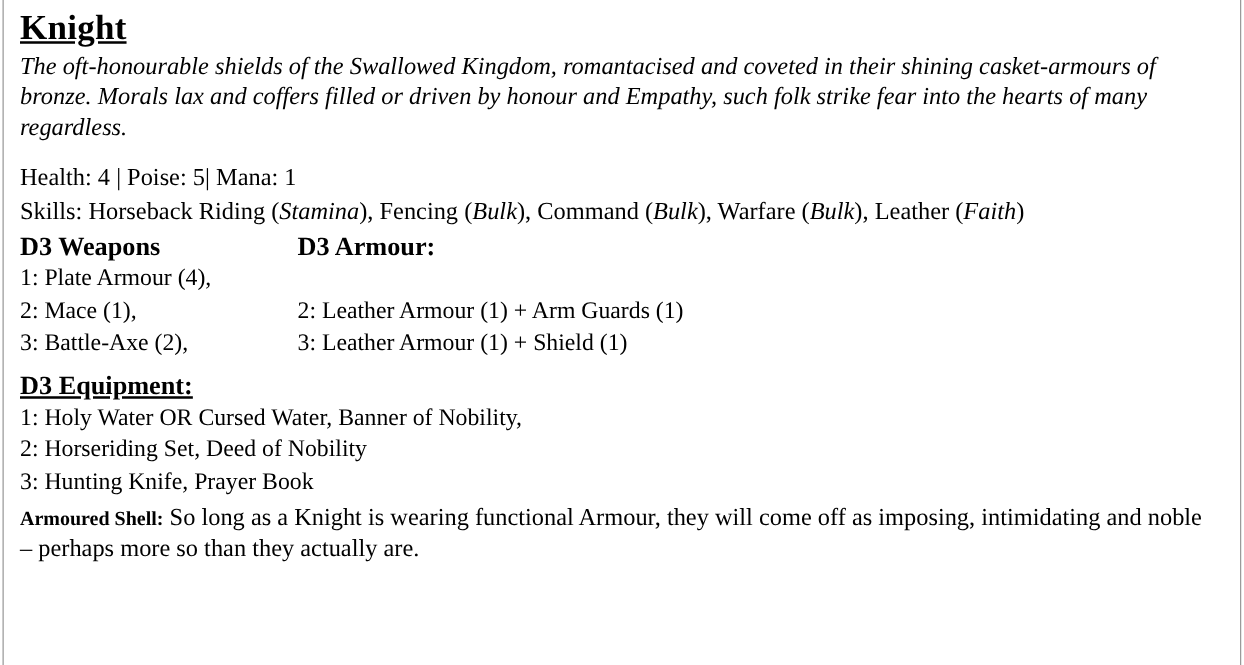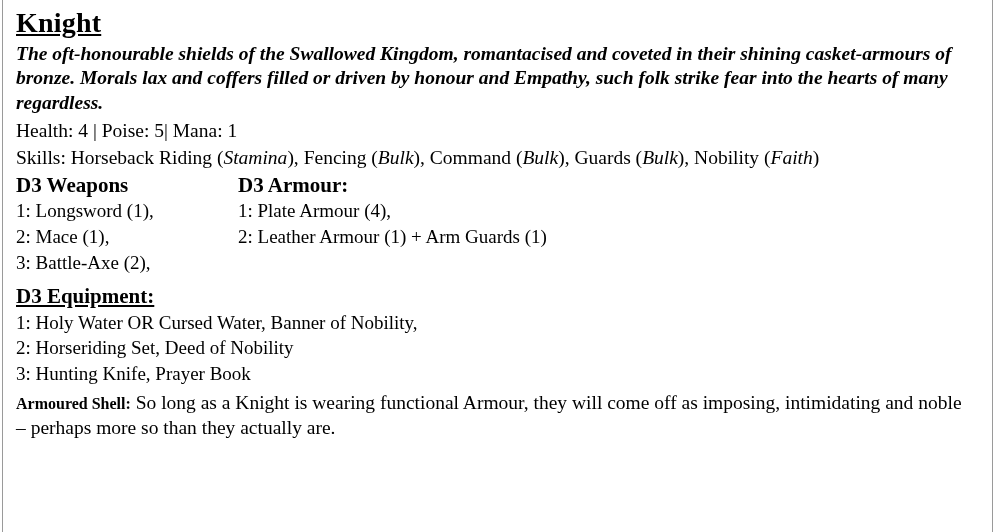--- a/index.html
+++ b/index.html
@@ -51,22 +51,21 @@
     font-weight: bold;
     text-decoration: underline;
     line-height: 1.2;
     margin: 0 0 2px 0;
     letter-spacing: 0.2px;
   }
   .flavour {
     font-style: italic;
     font-size: 19.5px;
     line-height: 1.26;
-    margin: 0 0 3px 0;
-    font-weight: bold;
+    margin: 0 0 15px 0;
   }
   .stat-line {
     font-size: 19.5px;
     line-height: 1.3;
     margin: 0 0 2px 0;
   }
   .stat-line b, .skills b {
     font-weight: normal;
   }
   .skills {
@@ -130,38 +129,38 @@
 
     <h1 class="title">Knight</h1>
 
     <p class="flavour">The oft-honourable shields of the Swallowed Kingdom, romantacised and coveted in their shining casket-armours of bronze. Morals lax and coffers filled or driven by honour and Empathy, such folk strike fear into the hearts of many regardless.</p>
 
     <p class="stat-line">
       <b>Health:</b><span> 4 | </span><b>Poise:</b><span> 5</span><b>| </b><b>Mana:</b><span> 1</span>
     </p>
 
     <p class="skills">
-      <b>Skills:</b><span> Horseback Riding (</span><i>Stamina</i><span>), </span><span>Fencing (</span><i>Bulk</i><span>), </span><span>Command (</span><i>Bulk</i><span>), </span><span>Guards (</span><i>Bulk</i><span>), </span><span>Nobility (</span><i>Faith</i><span>)</span>
+      <b>Skills:</b><span> Horseback Riding (</span><i>Stamina</i><span>), </span><span>Fencing (</span><i>Bulk</i><span>), </span><span>Command (</span><i>Bulk</i><span>), </span><span>Warfare (</span><i>Bulk</i><span>), </span><span>Leather (</span><i>Faith</i><span>)</span>
     </p>
 
     <div class="two-col-head">
       <div class="col-a section-head">D3 Weapons</div>
       <div class="section-head">D3 Armour:</div>
     </div>
 
     <div class="row">
-      <div class="col-a">1: Longsword (1),</div>
       <div class="col-b">1: Plate Armour (4),</div>
     </div>
     <div class="row">
       <div class="col-a">2:  Mace (1),</div>
       <div class="col-b">2: Leather Armour (1) + Arm Guards (1)</div>
     </div>
     <div class="row">
       <div class="col-a">3: Battle-Axe (2),</div>
+      <div class="col-b">3: Leather Armour (1) + Shield (1)</div>
     </div>
 
     <div class="section-head equip-head">D3 Equipment:</div>
     <p class="list-line">1: Holy Water OR Cursed Water, Banner of Nobility,</p>
     <p class="list-line">2: Horseriding Set, Deed of Nobility</p>
     <p class="list-line">3: Hunting Knife, Prayer Book</p>
 
     <p class="ability">
       <span class="ability-name">Armoured Shell:</span><span> So long as a Knight is wearing functional Armour, they will come off as imposing, intimidating and noble – perhaps more so than they actually are.</span>
     </p>

